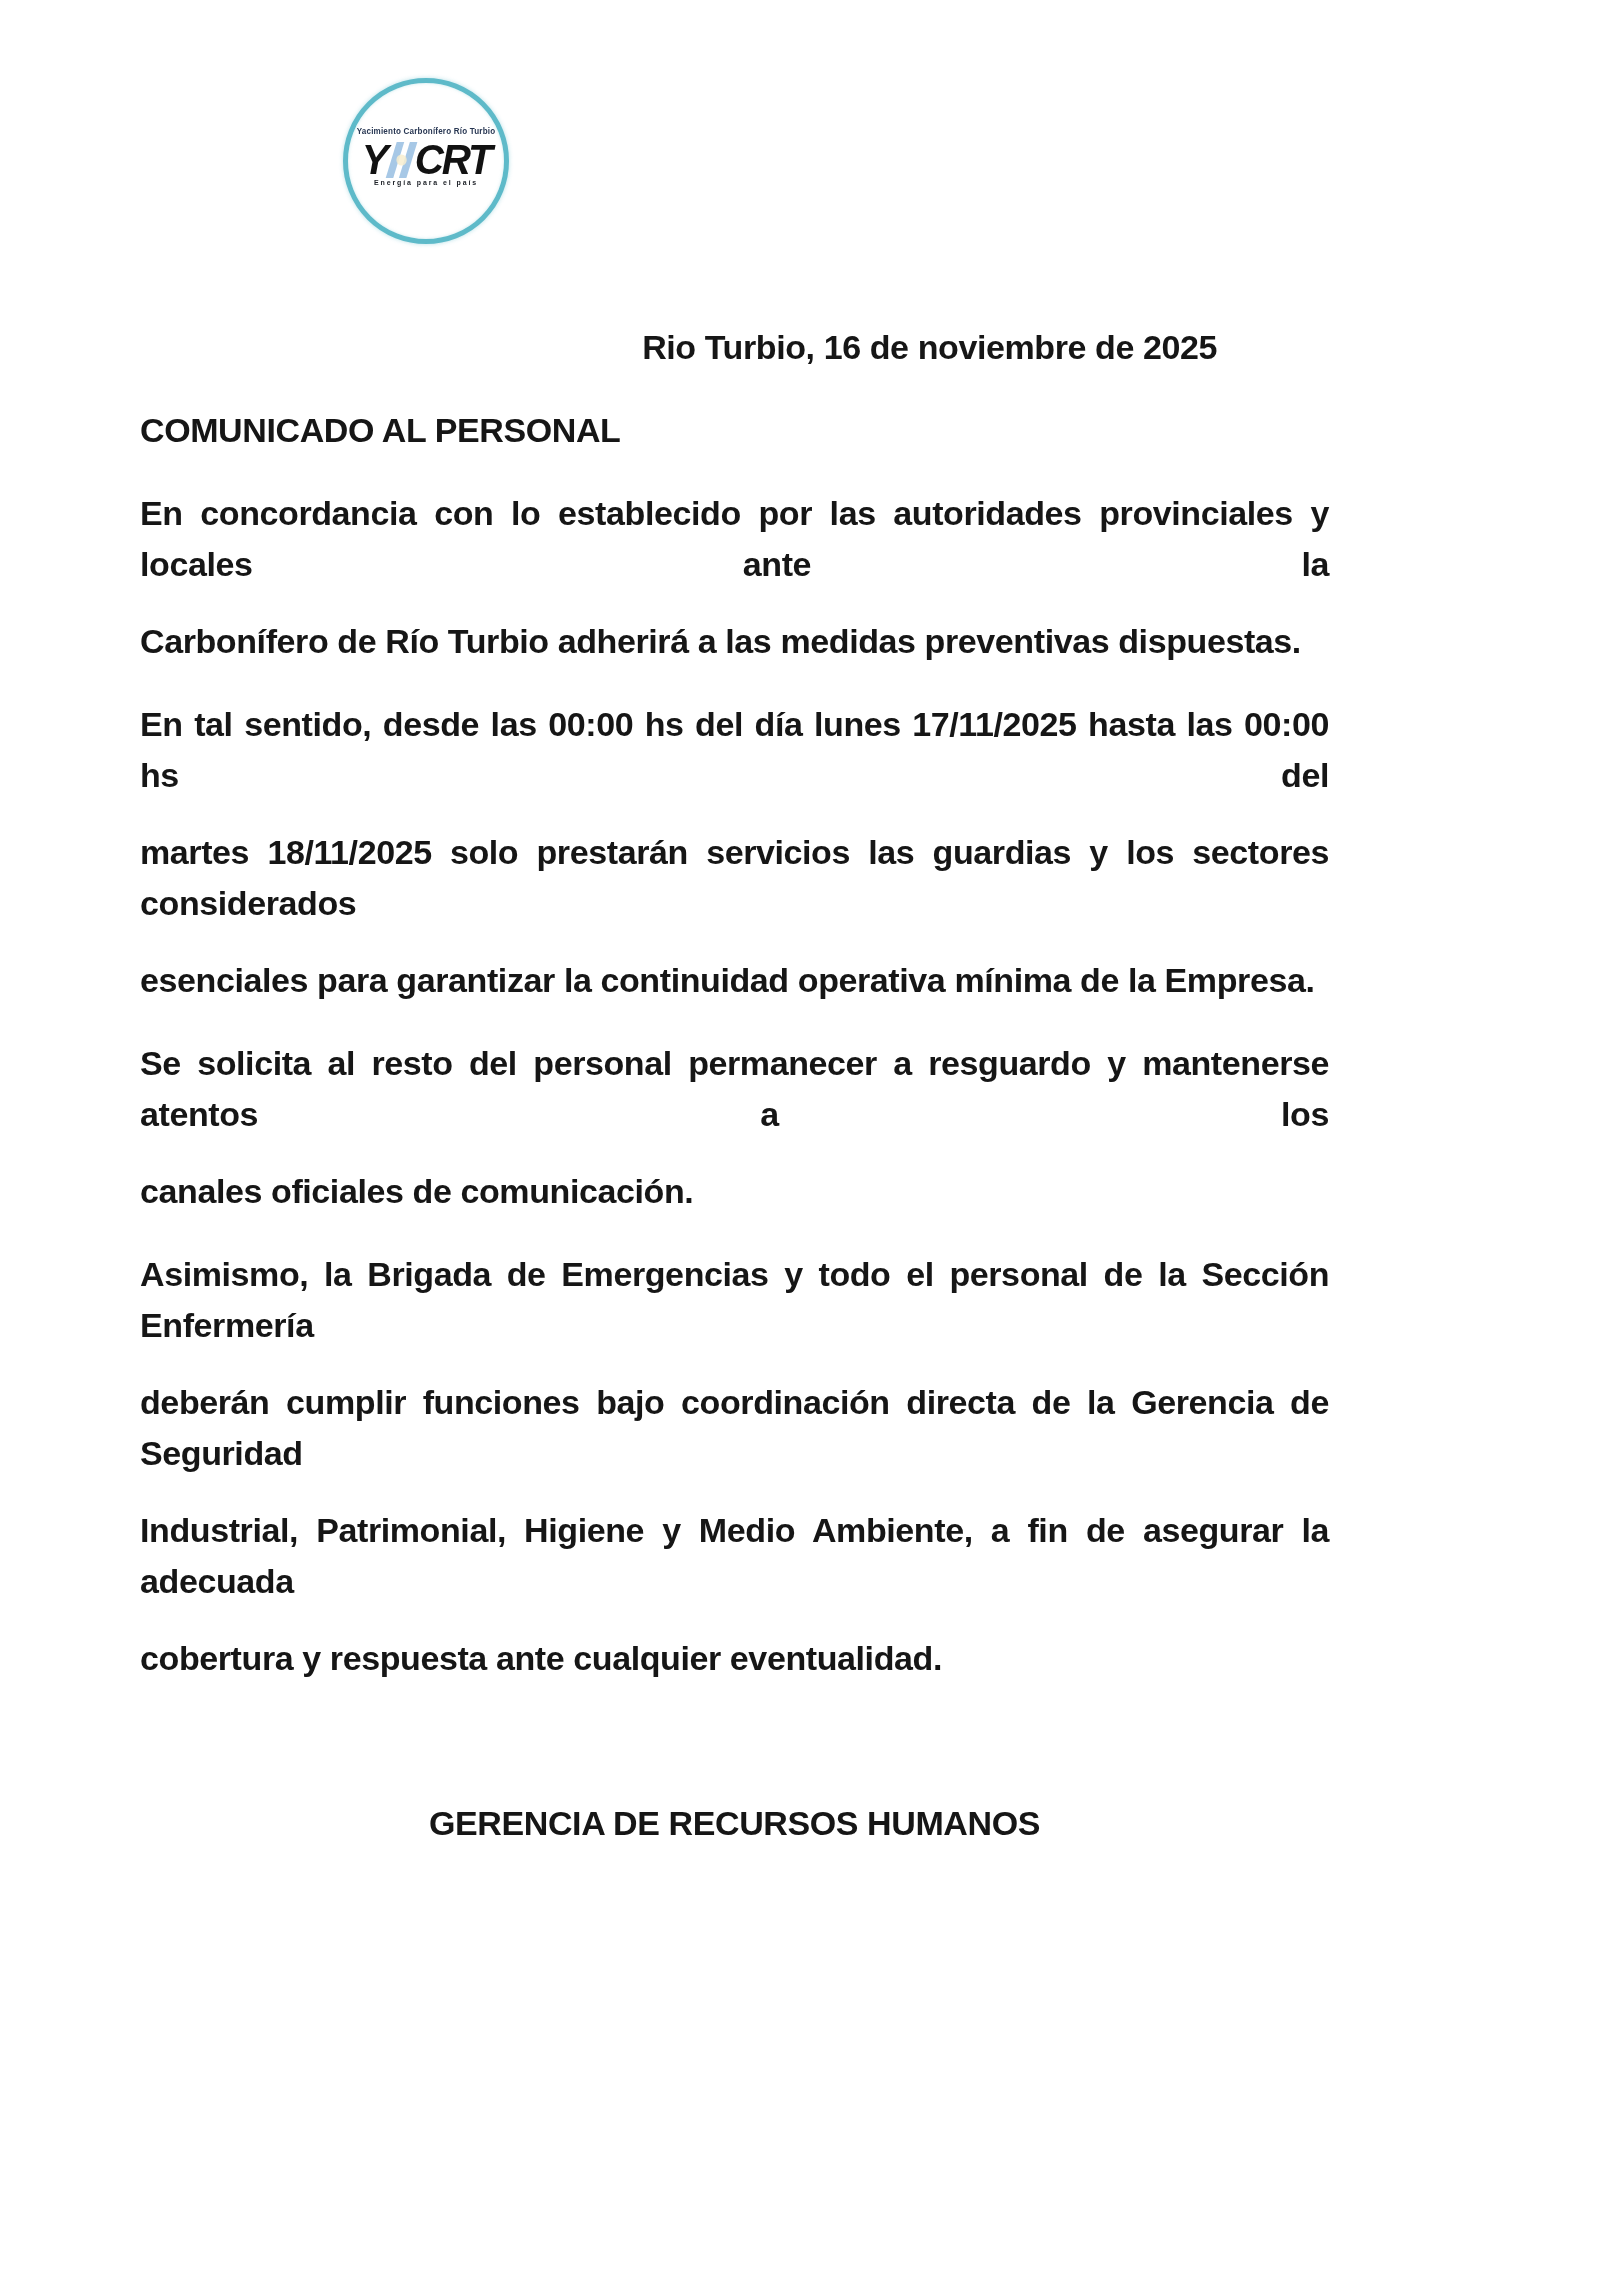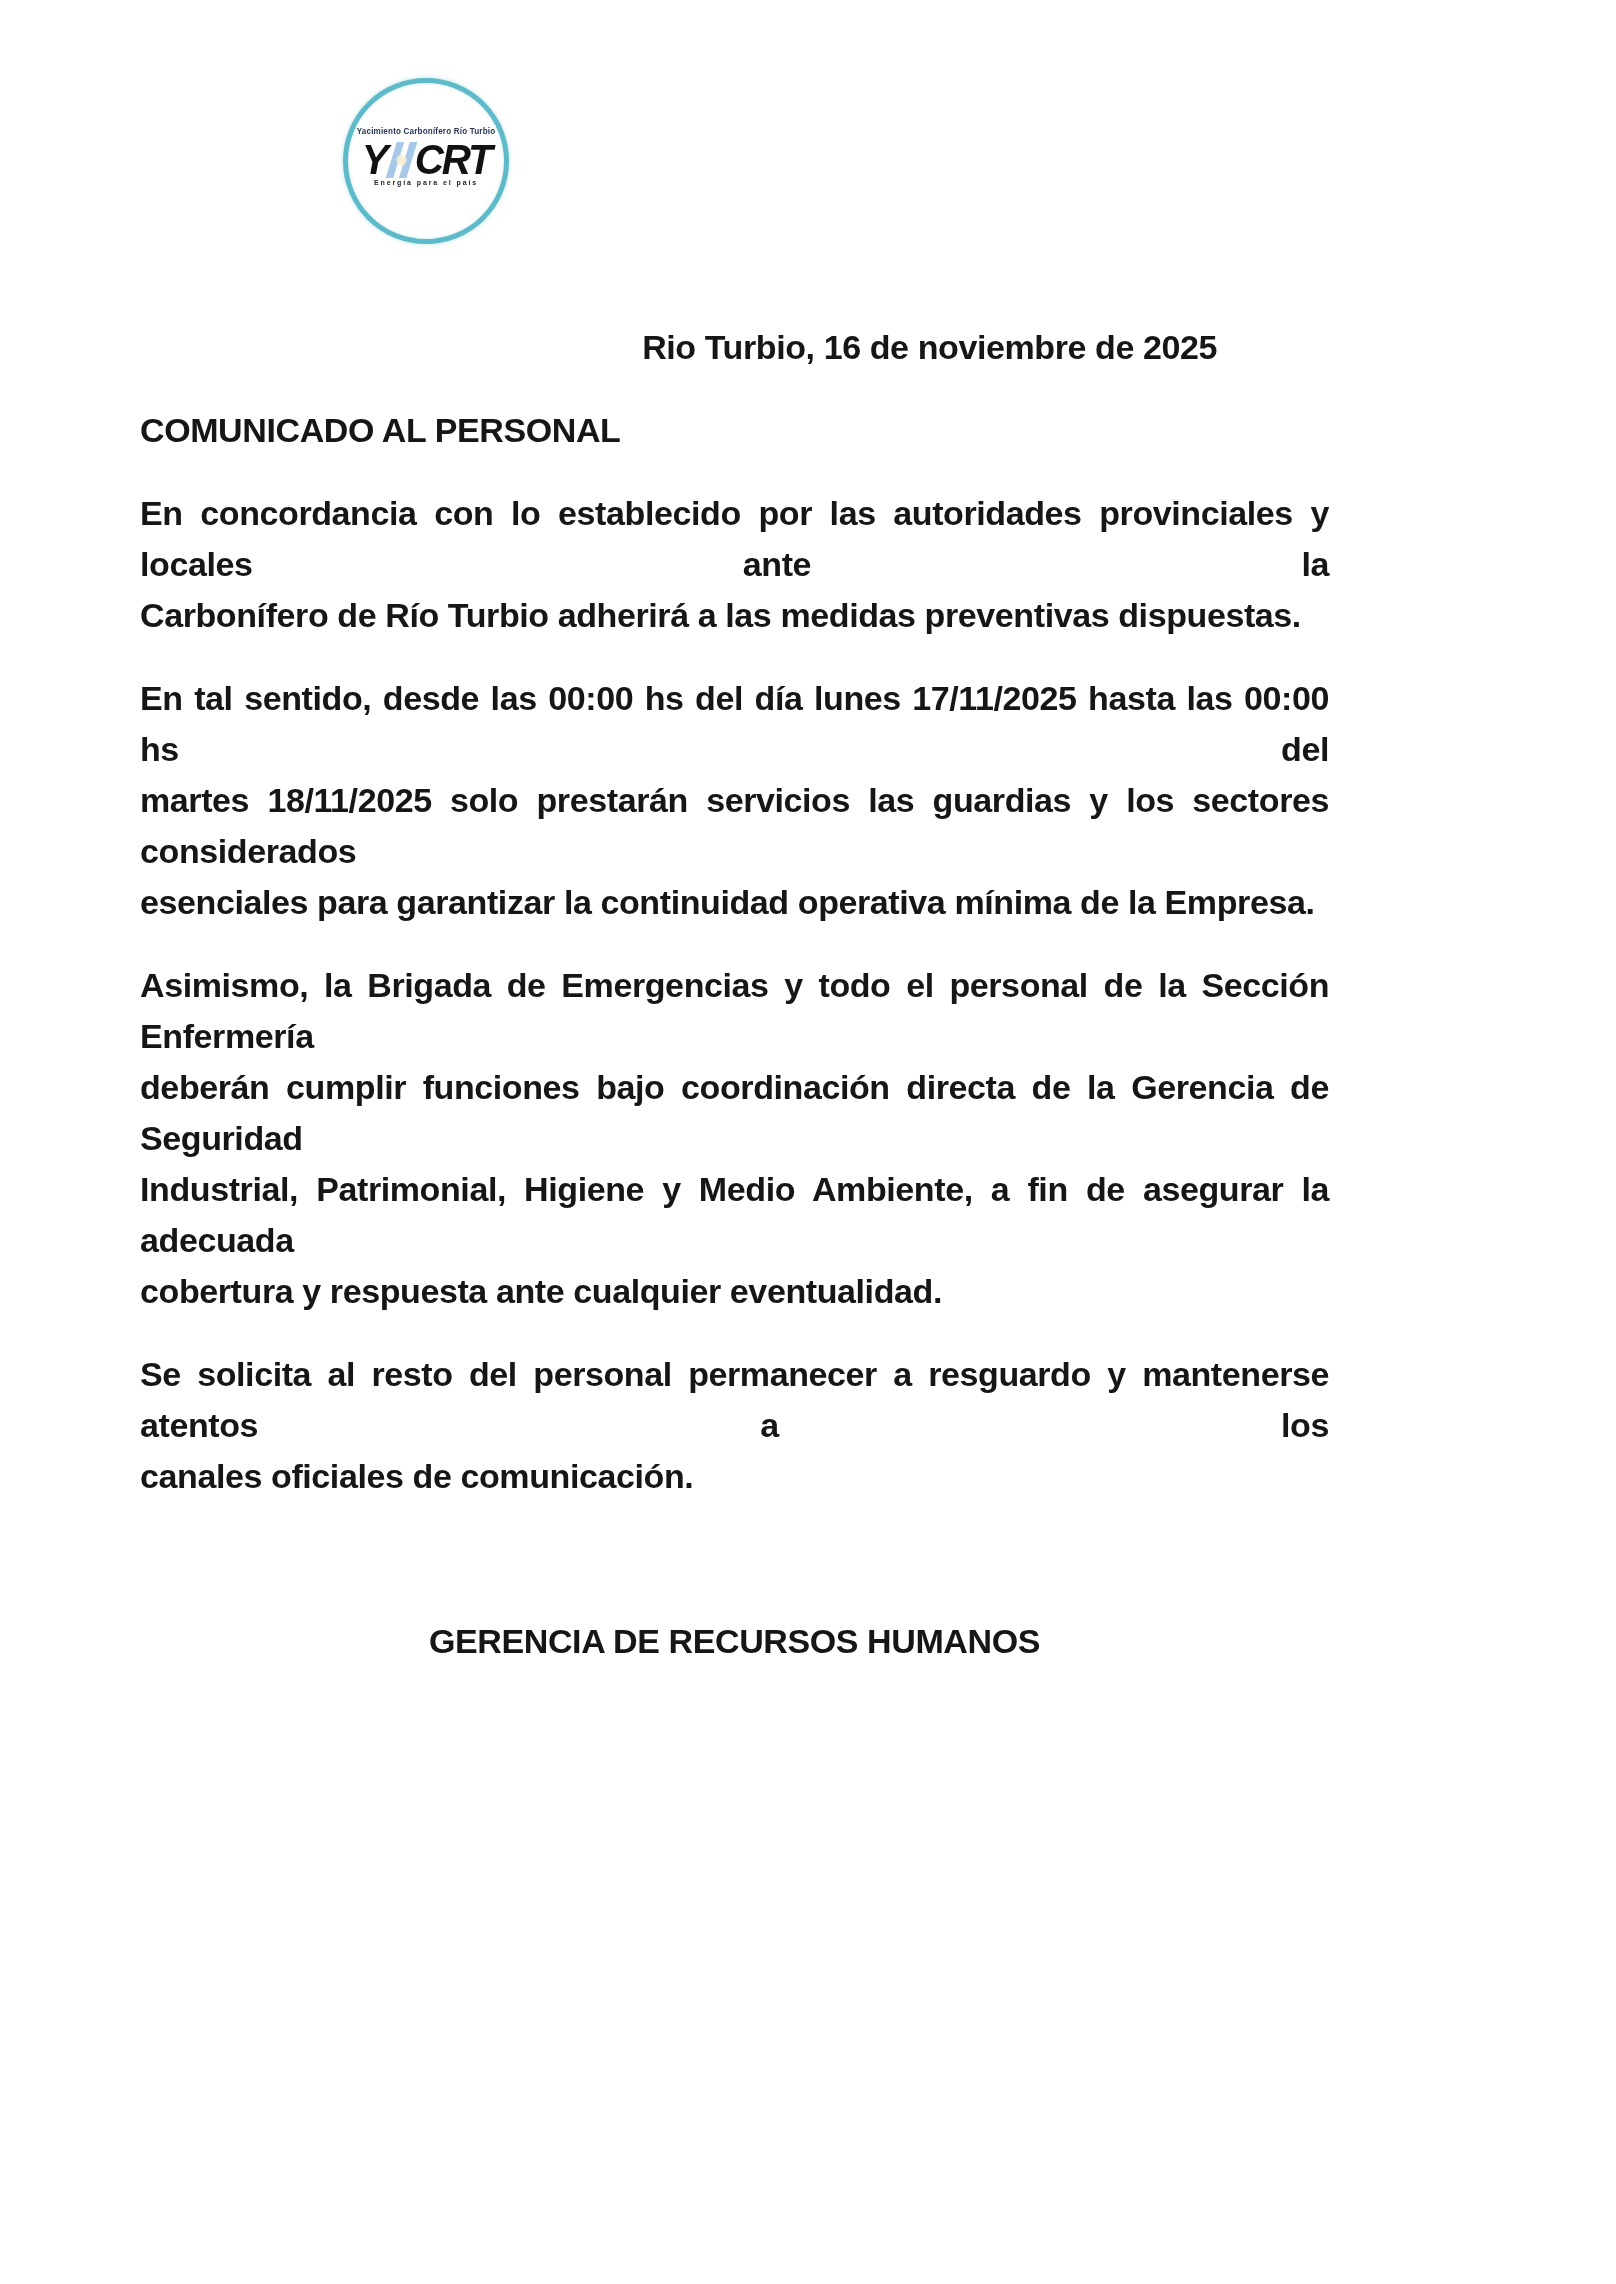--- a/index.html
+++ b/index.html
@@ -100,21 +100,21 @@
     margin-bottom: 32px;
     text-align: right;
     padding-right: 112px;
     white-space: nowrap;
   }
   .heading {
     line-height: 51px;
     margin-bottom: 32px;
   }
   .para { margin-bottom: 32px; }
-  .tline { line-height: 51px; }
+  .tline { line-height: 51px; margin-top: 26px; }
   .tline.just {
     text-align: justify;
     text-align-last: justify;
   }
   .signature {
     margin-top: 114px;
     line-height: 51px;
     text-align: center;
   }
 </style>
@@ -146,28 +146,28 @@
         <div class="para">
           <div class="tline just">En concordancia con lo establecido por las autoridades provinciales y locales ante la</div>
           <div class="tline">Carbonífero de Río Turbio adherirá a las medidas preventivas dispuestas.</div>
         </div>
         <div class="para">
           <div class="tline just">En tal sentido, desde las 00:00 hs del día lunes 17/11/2025 hasta las 00:00 hs del</div>
           <div class="tline just">martes 18/11/2025 solo prestarán servicios las guardias y los sectores considerados</div>
           <div class="tline">esenciales para garantizar la continuidad operativa mínima de la Empresa.</div>
         </div>
         <div class="para">
+          <div class="tline just">Se solicita al resto del personal permanecer a resguardo y mantenerse atentos a los</div>
+          <div class="tline">canales oficiales de comunicación.</div>
+        </div>
+        <div class="para">
           <div class="tline just">Asimismo, la Brigada de Emergencias y todo el personal de la Sección Enfermería</div>
           <div class="tline just">deberán cumplir funciones bajo coordinación directa de la Gerencia de Seguridad</div>
           <div class="tline just">Industrial, Patrimonial, Higiene y Medio Ambiente, a fin de asegurar la adecuada</div>
           <div class="tline">cobertura y respuesta ante cualquier eventualidad.</div>
-        </div>
-        <div class="para">
-          <div class="tline just">Se solicita al resto del personal permanecer a resguardo y mantenerse atentos a los</div>
-          <div class="tline">canales oficiales de comunicación.</div>
         </div>
       </div>
 
     <div class="signature">GERENCIA DE RECURSOS HUMANOS</div>
   </div>
 
 </div>
 
 
 </body></html>

